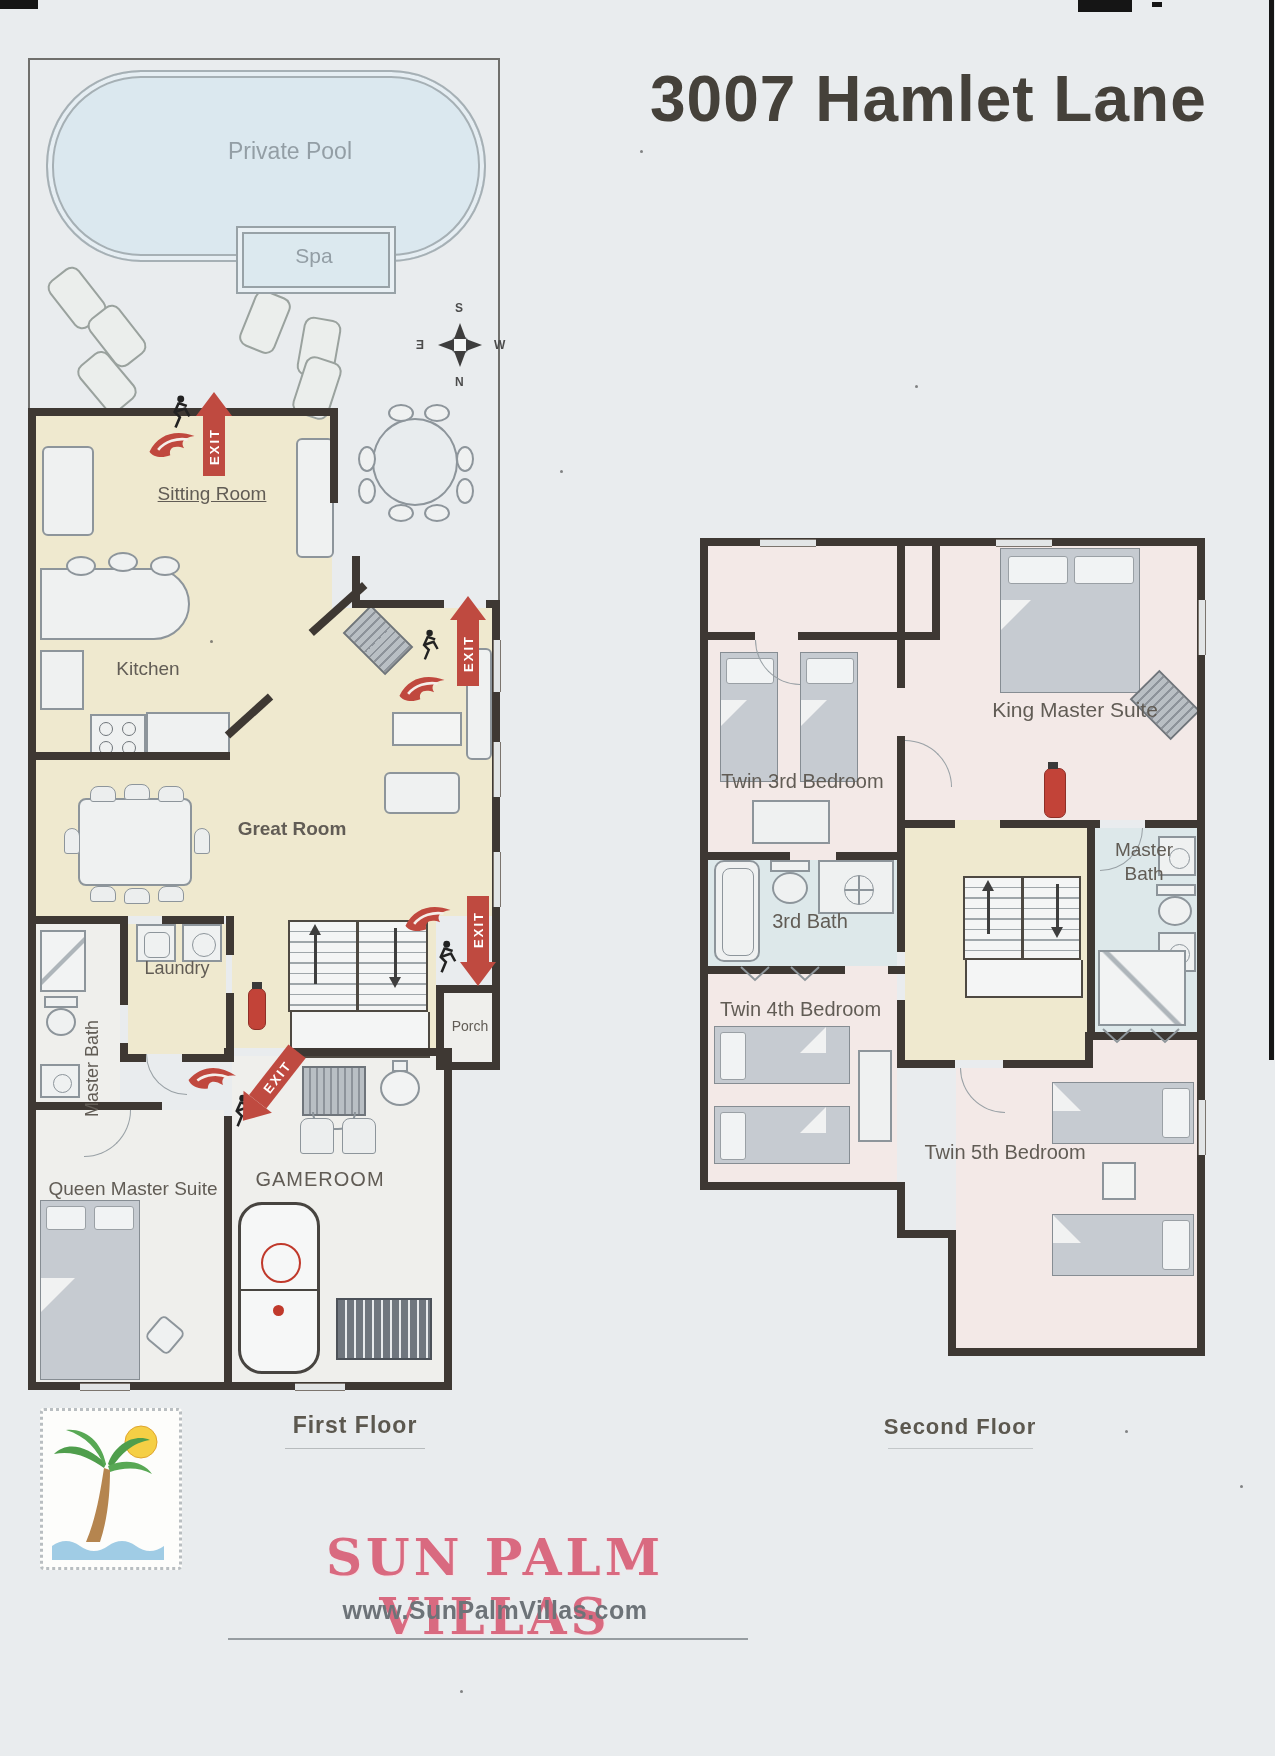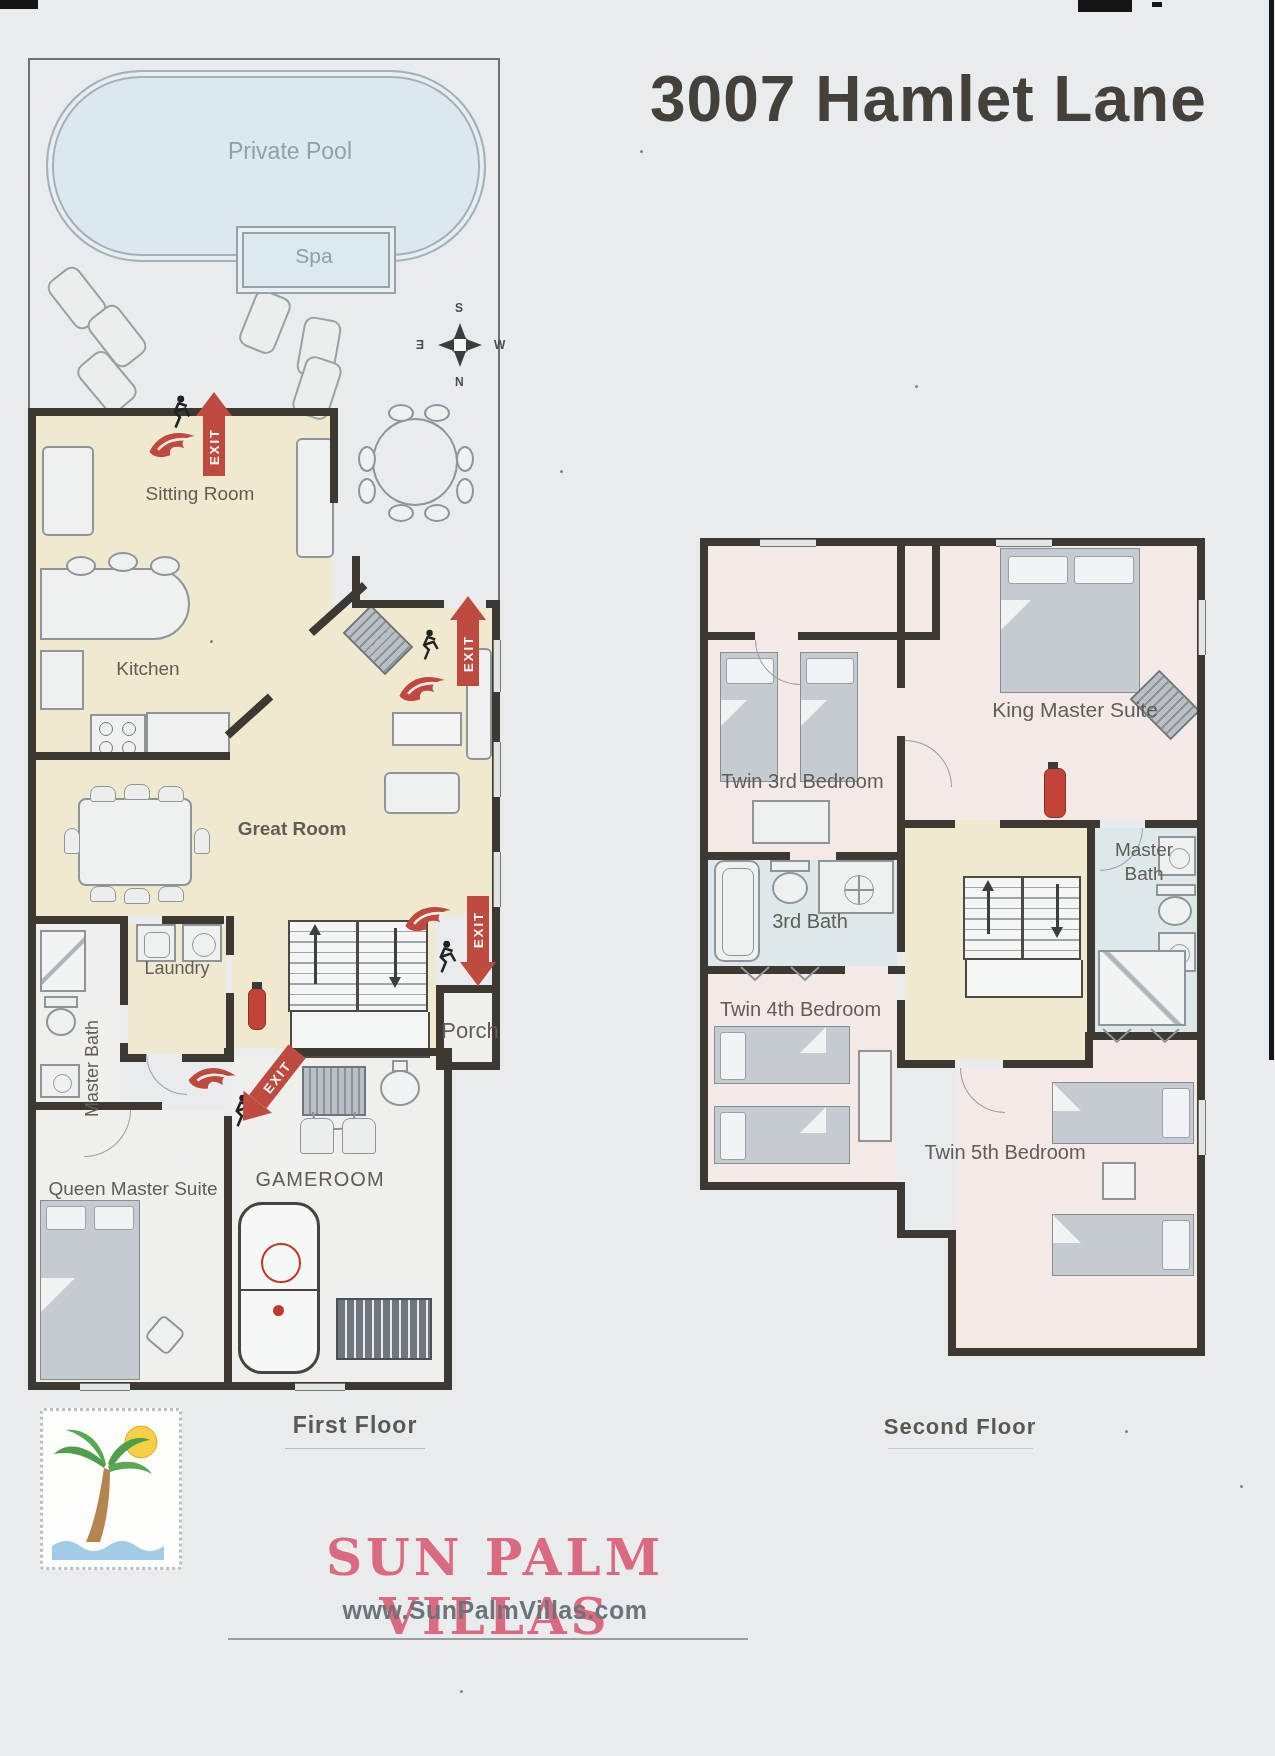--- a/index.html
+++ b/index.html
@@ -131,21 +131,21 @@
   <div class="wall" style="left:286px;top:1048px;width:166px;height:8px;"></div>
   <div class="wall" style="left:436px;top:985px;width:64px;height:8px;"></div>
   <div class="wall" style="left:436px;top:985px;width:8px;height:85px;"></div>
   <div class="wall" style="left:436px;top:1062px;width:64px;height:8px;"></div>
   <div class="wall" style="left:492px;top:998px;width:8px;height:72px;"></div>
   <div class="wall" style="left:302px;top:605px;width:72px;height:8px;transform:rotate(-42deg);"></div>
   <div class="wall" style="left:220px;top:712px;width:58px;height:8px;transform:rotate(-42deg);"></div>
 
   <div class="furn" style="left:42px;top:446px;width:52px;height:90px;border-radius:6px;"></div>
   <div class="furn" style="left:296px;top:438px;width:38px;height:120px;border-radius:6px;"></div>
-  <div class="lbl" style="left:120px;top:483px;width:160px;">Sitting Room</div>
+  <div class="lbl" style="left:132px;top:483px;width:160px;text-decoration:underline;">Sitting Room</div>
   <div class="exitv" style="left:196px;top:392px;">
     <div class="head"></div>
     <div class="body" style="height:60px;">
         <span>EXIT</span>
       </div>
   </div>
   <div class="flame" style="left:146px;top:424px;">
     <svg width="52" height="38" viewBox="0 0 60 40">
         <path d="M4 30 C14 10 34 4 56 12 C42 14 40 20 44 26 C32 22 26 26 28 34 C18 38 8 36 4 30 Z" fill="#c0483e"></path>
         <path d="M14 28 C22 18 36 14 48 16" stroke="#f5eee9" stroke-width="3" fill="none"></path>
@@ -256,21 +256,21 @@
         <circle cx="17" cy="5" r="4" fill="#222"></circle>
         <path d="M15 9 L10 20 L16 26 L11 38 M10 20 L22 16 L27 25 M15 10 L24 13" stroke="#222" stroke-width="3" fill="none"></path>
       </svg>
   </div>
   <div class="exitv" style="left:460px;top:896px;">
     <div class="body" style="height:66px;">
         <span>EXIT</span>
       </div>
     <div class="headd"></div>
   </div>
-  <div class="lbl" style="left:434px;top:1018px;width:72px;font-size:22px;">Porch</div>
+  <div class="lbl" style="left:434px;top:1018px;width:72px;font-size:14px;">Porch</div>
 
   <div class="lbl" style="left:38px;top:1178px;width:190px;">Queen Master Suite</div>
   <div class="bed" style="left:40px;top:1200px;width:100px;height:180px;"></div>
   <div class="pillow" style="left:46px;top:1206px;width:38px;height:22px;"></div>
   <div class="pillow" style="left:94px;top:1206px;width:38px;height:22px;"></div>
   <div class="fold" style="left:41px;top:1278px;border-top:34px solid #f1f2f2;border-right:34px solid transparent;"></div>
   <div class="furn" style="left:150px;top:1320px;width:30px;height:30px;transform:rotate(40deg);border-radius:6px;"></div>
 
   <div class="flame" style="left:186px;top:1058px;transform:rotate(14deg);">
     <svg width="52" height="38" viewBox="0 0 60 40">

